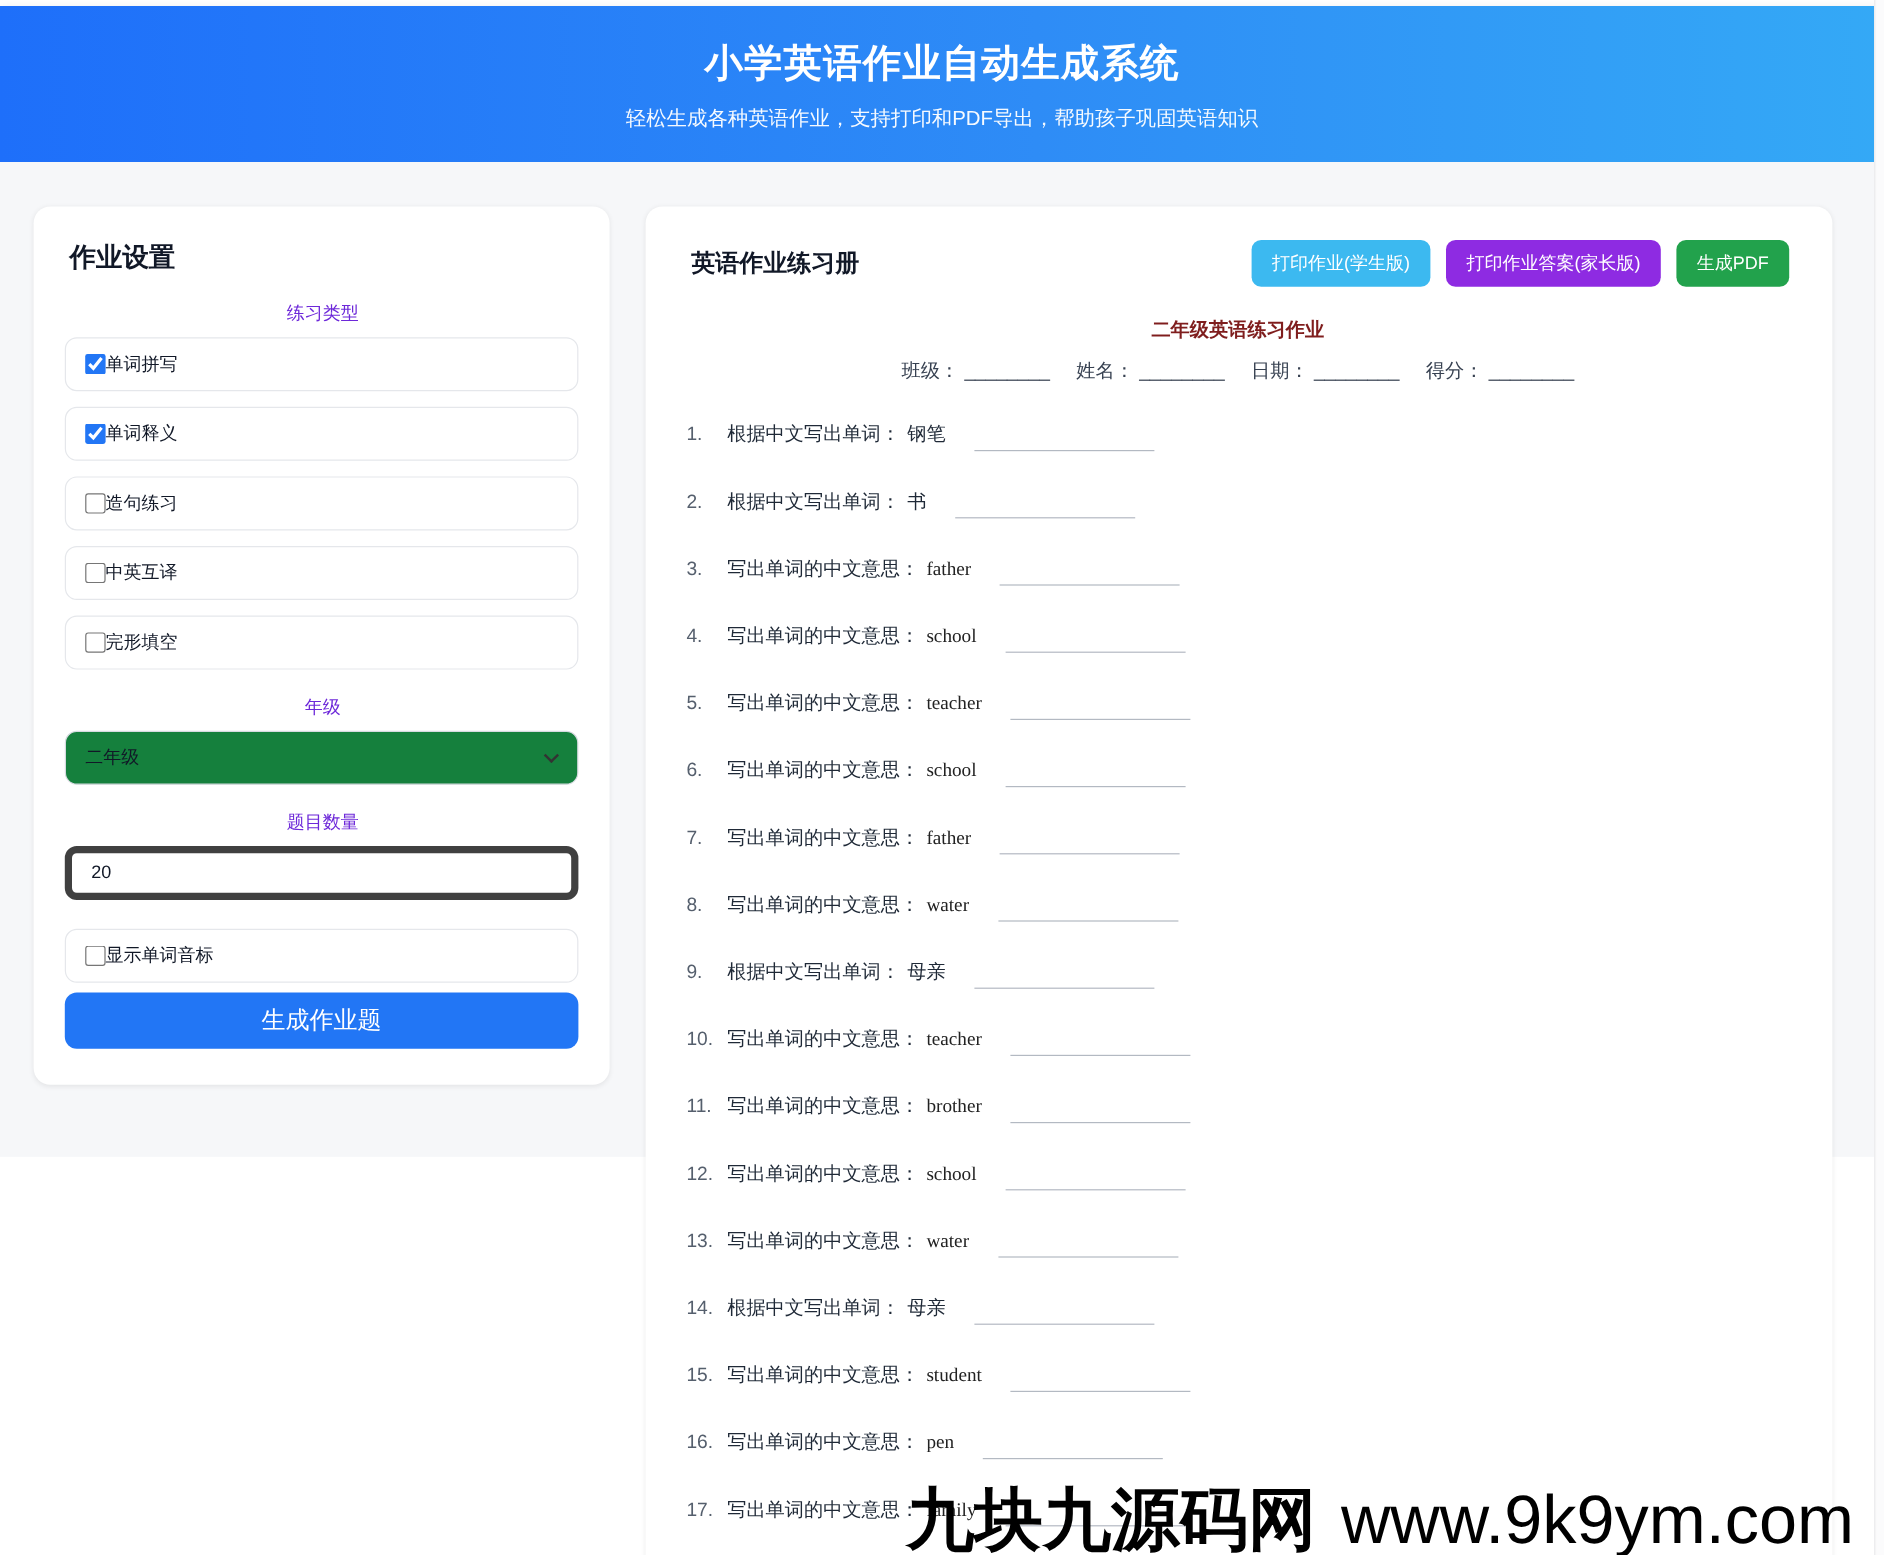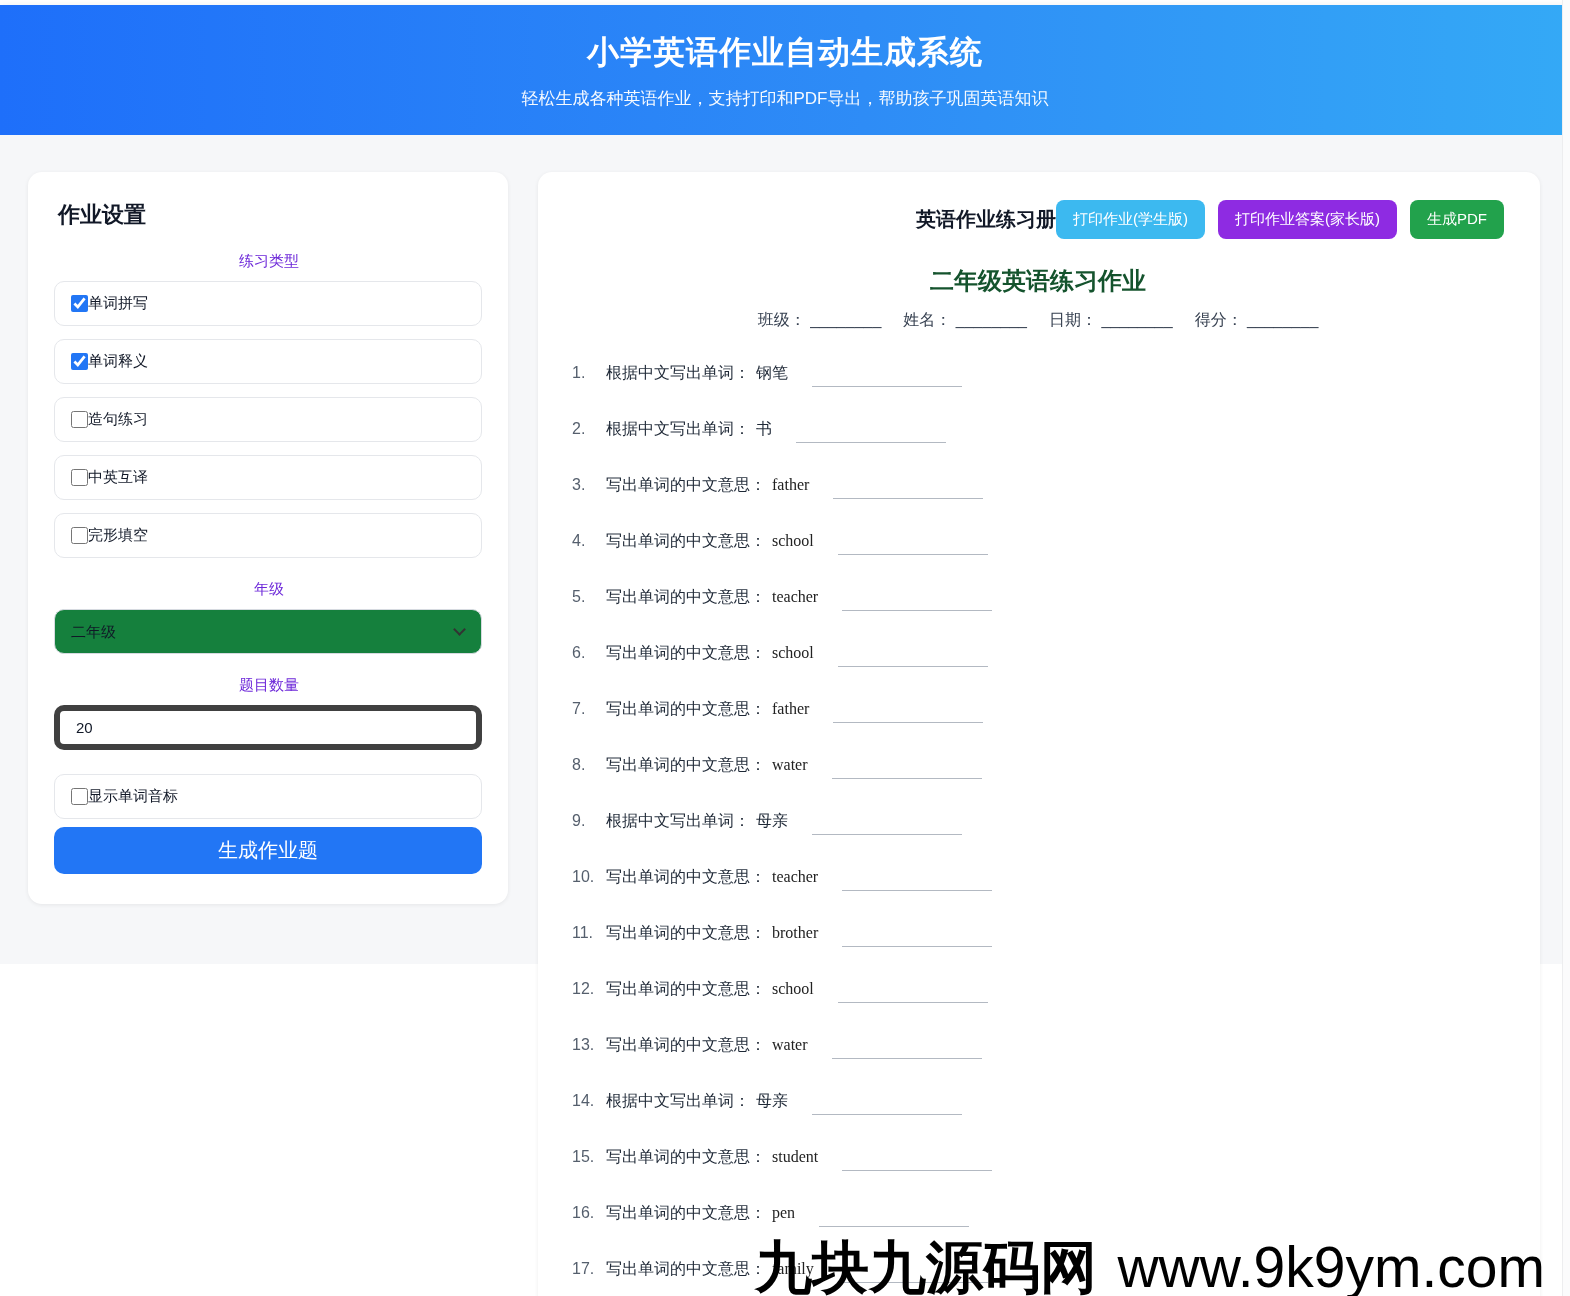--- a/index.html
+++ b/index.html
@@ -10,21 +10,21 @@
   .app-header{
     margin-top:5px; height:130px; width:100%;
     background:linear-gradient(90deg,#1e6ffa 0%,#2e8cf6 55%,#34a9f6 100%);
     color:#fff; display:flex; flex-direction:column; justify-content:center;
     align-items:center; box-shadow:0 4px 10px rgba(0,0,0,.15);
   }
   .app-title{ font-size:32px; font-weight:bold; letter-spacing:1px; }
   .app-subtitle{ font-size:17px; margin-top:12px; color:rgba(255,255,255,.96); }
 
   
-  .content{ background:#f6f7f9; height:829px; padding:37px 30px 0 28px;
+  .content{ background:#f6f7f9; height:829px; padding:37px 43px 0 28px;
     display:flex; gap:30px; align-items:flex-start; }
 
   .card{ background:#fff; border-radius:14px; box-shadow:0 1px 4px rgba(0,0,0,.07); }
 
   
   .sidebar{ width:480px; flex-shrink:0; padding:28px 26px 30px 26px; }
   .sidebar h2{ font-size:22px; font-weight:bold; color:#111827; margin-left:4px; }
   .field-label{ display:block; font-size:15px; color:#6d28d9; margin:22px 0 10px 2px;text-align:center; }
   .check-row{
     display:flex; align-items:center; gap:0;
@@ -51,28 +51,28 @@
   }
   .phonetic-row{ margin-top:24px; margin-bottom:0; }
   .generate-btn{
     margin-top:8px; width:100%; height:47px; border:none; border-radius:10px;
     background:#2276f5; color:#fff; font-size:20px; cursor:pointer;
     font-family:"Liberation Sans",sans-serif;
   }
 
   
   .panel{ flex:1; padding:28px 36px 60px 34px; min-height:1600px; }
-  .panel-head{ display:flex; align-items:center; justify-content:flex-end; }
+  .panel-head{ display:flex; align-items:center; justify-content:space-between; }
   .panel-title{ font-size:20px; font-weight:bold; color:#111827; margin-left:4px; }
   .btn-group{ display:flex; gap:13px; }
   .action-btn{
     border:none; border-radius:8px; color:#fff; font-size:15px;
     padding:10px 17px; cursor:pointer; font-family:"Liberation Sans",sans-serif;
   }
-  .ws-title{ text-align:center; font-size:24px; font-weight:bold; color:#14532d;
+  .ws-title{ text-align:center; font-size:16px; font-weight:bold; color:#7f1d1d;
     margin-top:26px; }
   .ws-info{ text-align:center; font-size:16px; color:#374151; margin-top:13px; }
   .ws-info span{ margin:0 11px; }
 
   .q-list{ margin-top:32px; }
   .q-row{ display:flex; align-items:baseline; margin-bottom:36px; height:20px;
     font-size:16px; color:#1f2937; }
   .q-num{ width:34px; flex-shrink:0; color:#555f6d; }
   .q-word{ margin-left:6px; }
   .q-word.en{ font-family:"Liberation Serif", serif; font-size:16px; color:#222; }

